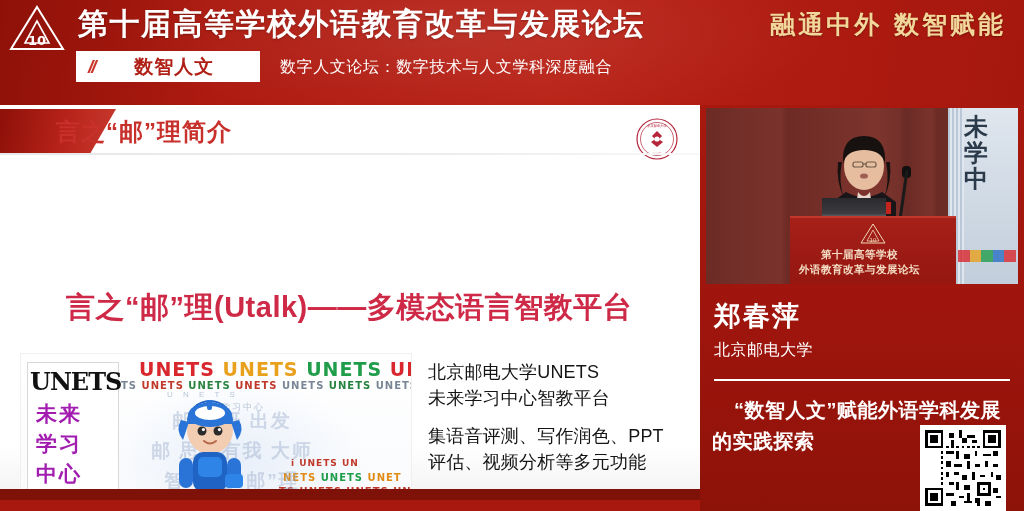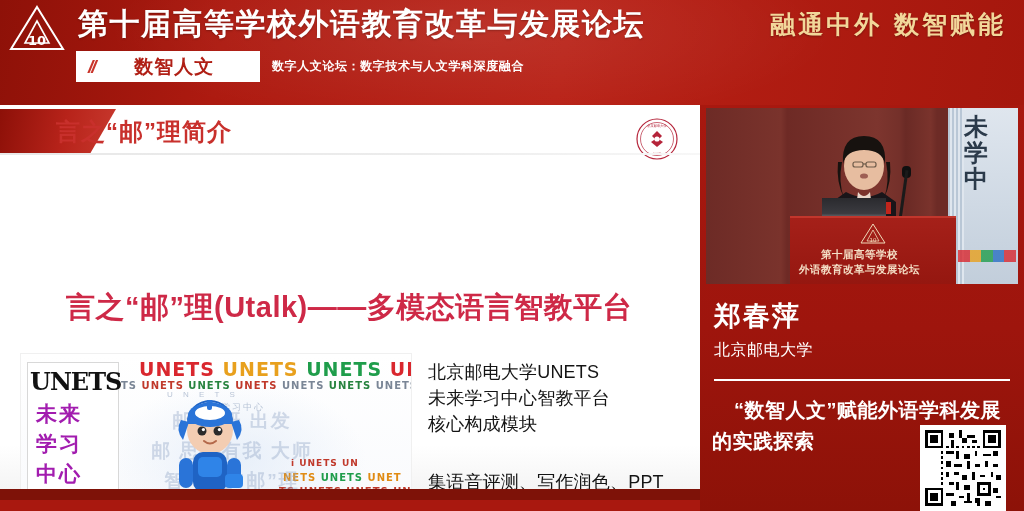--- a/index.html
+++ b/index.html
@@ -69,22 +69,22 @@
   }
   #badge-label {
     flex: 1; text-align: center;
     color: #b01f15;
     font-size: 19px; font-weight: bold;
     letter-spacing: 1px;
     padding-right: 10px;
     white-space: nowrap;
   }
   #sub-title {
-    position: absolute; left: 272px; top: 52px;
-    font-size: 12px; font-weight: bold; color: #ffffff;
+    position: absolute; left: 280px; top: 52px;
+    font-size: 16px; font-weight: normal; color: #ffffff;
     letter-spacing: 0.6px;
     line-height: 29px;
     white-space: nowrap;
   }
 
   
   #slide {
     position: absolute; left: 0px; top: 105px;
     width: 700px; height: 395px;
     background: #ffffff;
@@ -212,21 +212,21 @@
   }
 
   #slide-body {
     position: absolute; left: 428px; top: 254px;
     width: 256px;
     color: #141414;
     font-size: 18px;
     line-height: 26px;
     letter-spacing: 0.2px;
   }
-  #slide-body p { margin-bottom: 32px; }
+  #slide-body p { margin-bottom: 12px; }
   #slide-body p:last-child { margin-bottom: 0; }
 
   
   #right-panel {
     position: absolute; left: 700px; top: 105px;
     width: 324px; height: 406px;
     background: linear-gradient(180deg, #a8180f 0%, #9e150d 55%, #8d1208 100%);
     overflow: hidden;
   }
   #video-frame {
@@ -450,21 +450,20 @@
             <div>中心</div>
           </div>
         </div>
 
       </div>
 
       <div id="slide-body">
         <p>
           <span>北京邮电大学UNETS</span><br>
           <span>未来学习中心智教平台</span><br>
-          <span>核心构成模块</span>
         </p>
         <p>
           <span>集语音评测、写作润色、PPT</span><br>
           <span>评估、视频分析等多元功能</span>
         </p>
 
       </div>
     </div>
     <div id="bottom-strip"></div>
   </div>

